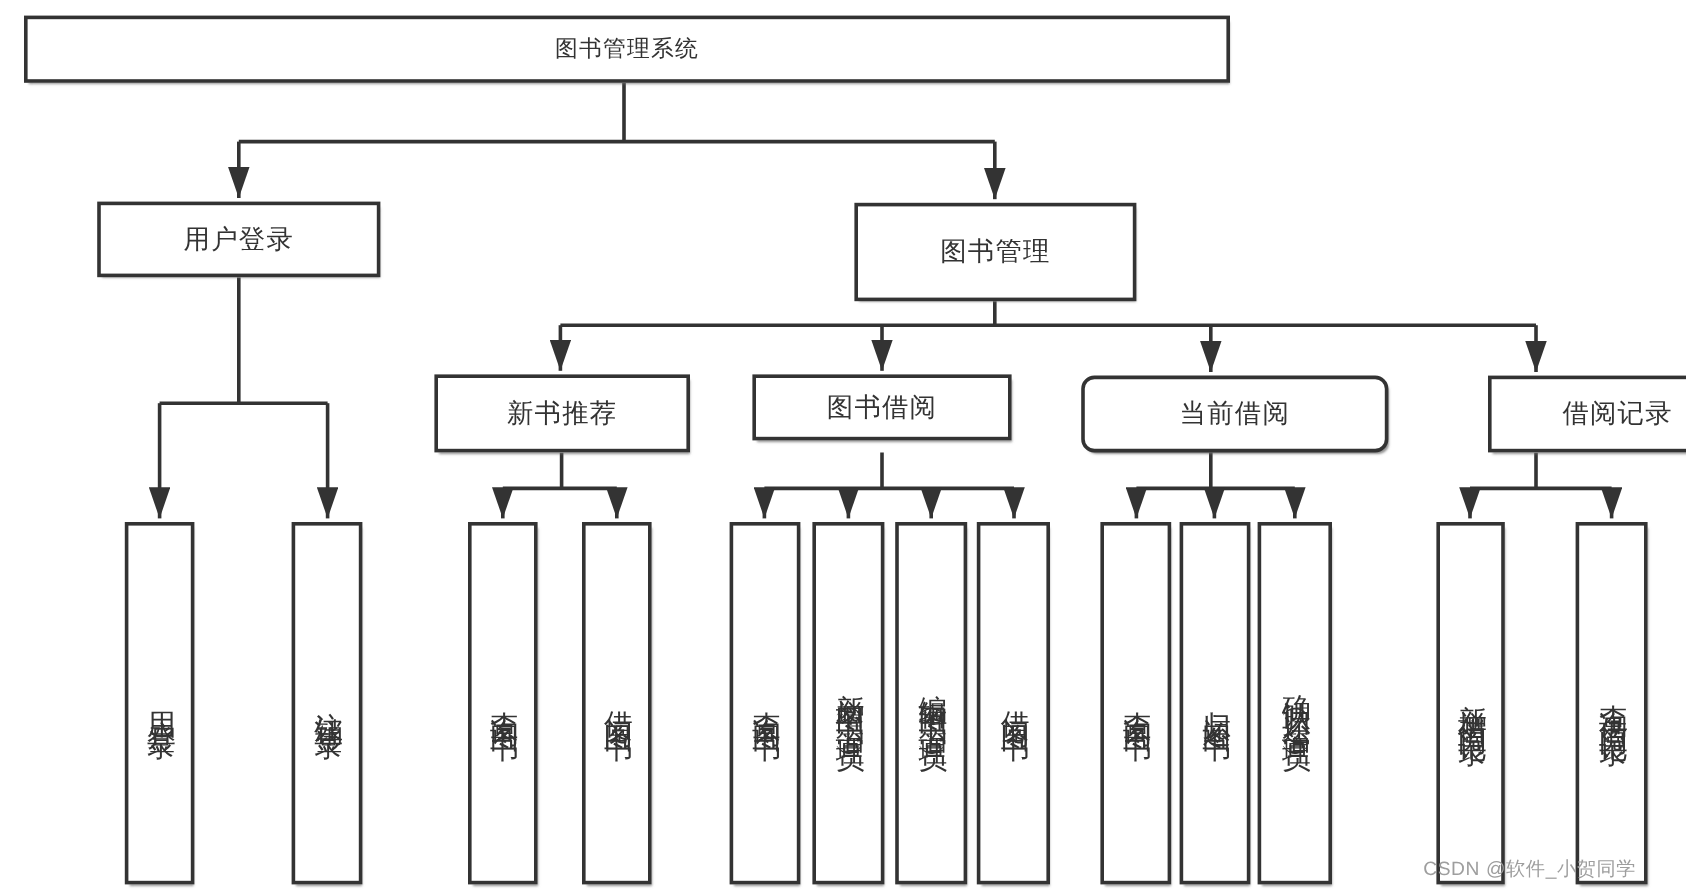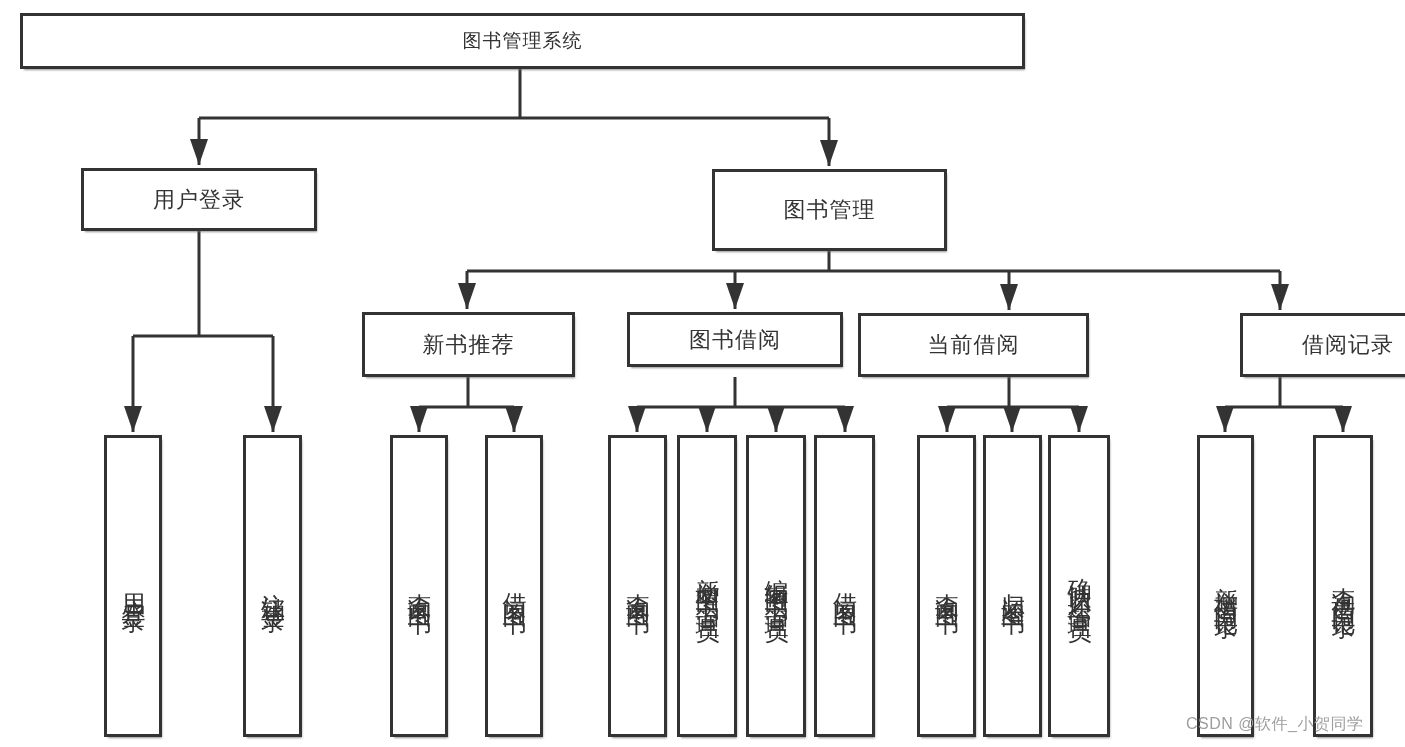--- a/index.html
+++ b/index.html
@@ -90,21 +90,21 @@
     <path d="M1343,407 L1343,432" marker-end="url(#arw)"></path>
   </svg>
 
   <div class="box hbox root-box" style="left:20px; top:13px; width:1005px; height:56px;">图书管理系统</div>
 
   <div class="box hbox" style="left:81px; top:168px; width:236px; height:63px;">用户登录</div>
   <div class="box hbox" style="left:712px; top:169px; width:235px; height:82px;">图书管理</div>
 
   <div class="box hbox" style="left:362px; top:312px; width:213px; height:65px;">新书推荐</div>
   <div class="box hbox" style="left:627px; top:312px; width:216px; height:55px;">图书借阅</div>
-  <div class="box hbox" style="left:858px; top:313px; width:231px; height:64px;">当前借阅</div>
+  <div class="box hbox" style="left:901px; top:313px; width:256px; height:64px;border-radius:11px;">当前借阅</div>
   <div class="box hbox" style="left:1240px; top:313px; width:216px; height:64px;">借阅记录</div>
 
   <div class="box leaf" style="left:104px; width:58px;">用户登录</div>
   <div class="box leaf" style="left:243px; width:59px;">注销登录</div>
 
   <div class="box leaf" style="left:390px; width:58px;">查询图书</div>
   <div class="box leaf" style="left:485px; width:58px;">借阅图书</div>
 
   <div class="box leaf" style="left:608px; width:59px;">查询图书</div>
   <div class="box leaf" style="left:677px; width:60px;">新增图书（管理员）</div>

